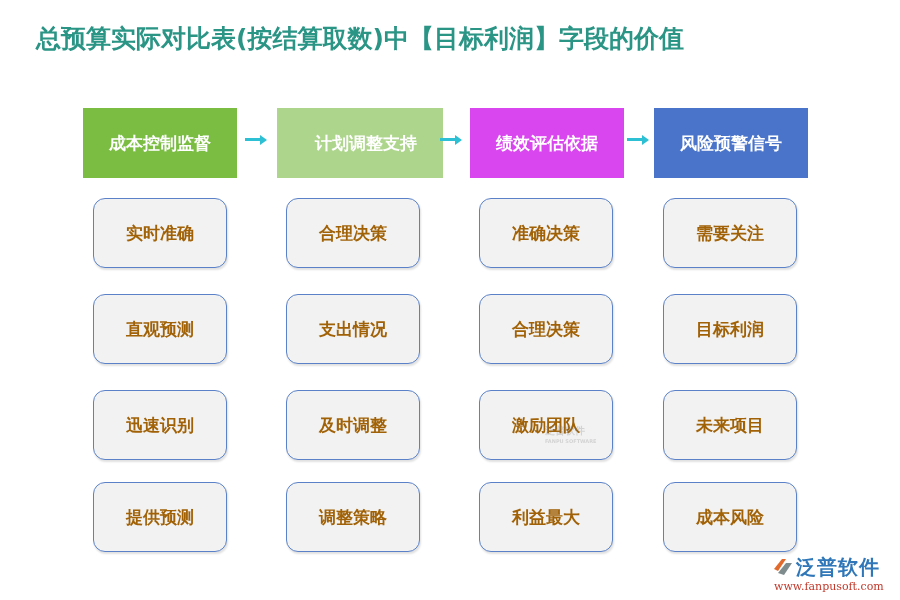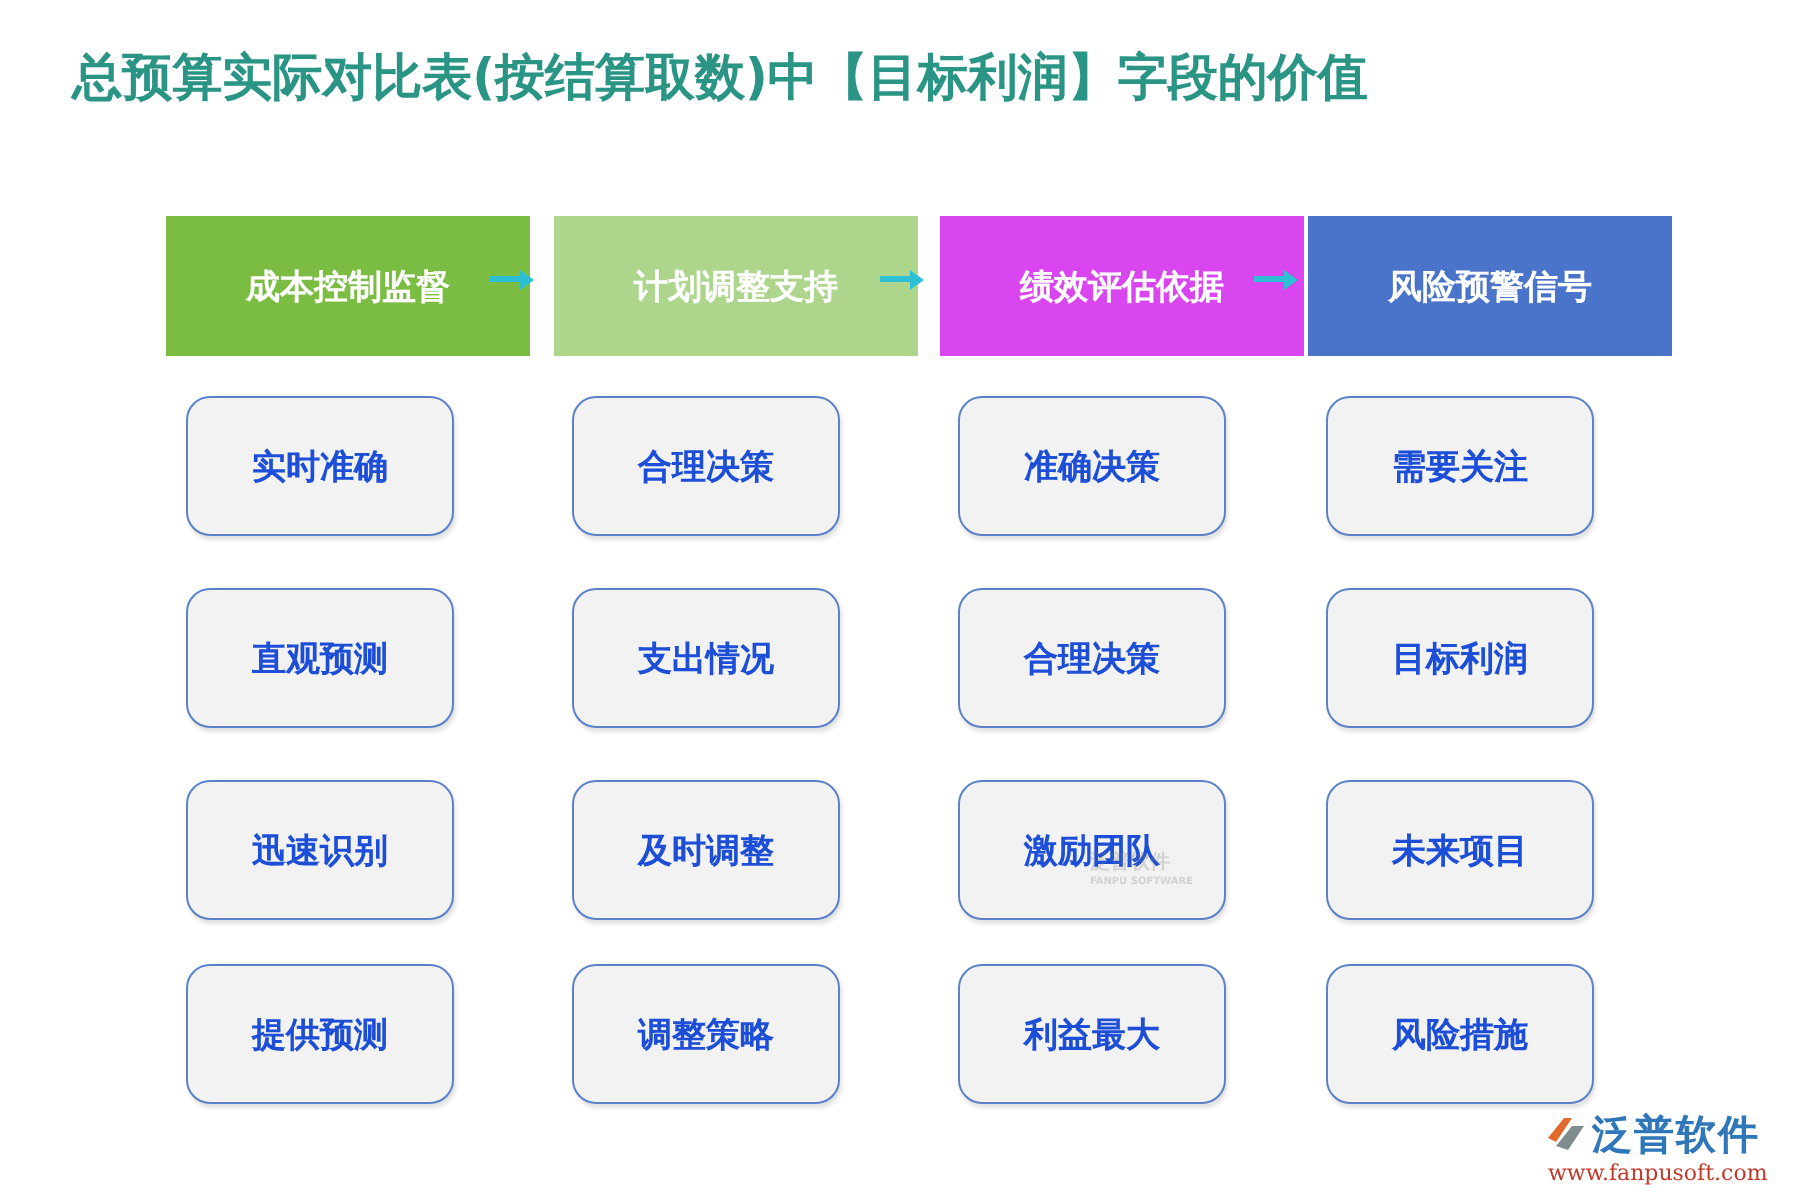--- a/index.html
+++ b/index.html
@@ -5,38 +5,38 @@
   html, body { margin: 0; padding: 0; }
   body {
     width: 900px; height: 600px; background: #ffffff; position: relative; overflow: hidden;
     font-family: "DejaVu Sans", "Liberation Sans", sans-serif;
   }
   .title {
     position: absolute; left: 0; top: 22px; width: 720px; text-align: center;
     font-size: 25px; font-weight: bold; color: #2a9485; letter-spacing: 0px;
   }
   .header {
-    position: absolute; top: 108px; width: 182px; height: 70px;
+    position: absolute; top: 108px; width: 154px; height: 70px;
     display: flex; align-items: center; justify-content: center;
     color: #ffffff; font-size: 17px; font-weight: bold;
   }
   .arrow {
     position: absolute; top: 136px; width: 22px; height: 8px;
   }
   .arrow .line { position: absolute; left: 0; top: 2px; width: 16px; height: 3px; background: #2dbfd4; }
   .arrow .head {
     position: absolute; right: 0; top: -1px; width: 0; height: 0;
     border-top: 5px solid transparent; border-bottom: 5px solid transparent;
     border-left: 7px solid #2dbfd4;
   }
   .card {
     position: absolute; width: 134px; height: 70px; box-sizing: border-box;
     background: #f2f2f2; border: 1.5px solid #5b82c9; border-radius: 12px;
     display: flex; align-items: center; justify-content: center;
-    font-size: 17px; font-weight: bold; color: #1d4ed8;
+    font-size: 17px; font-weight: bold; color: #a16207;
     box-shadow: 1px 2px 2px rgba(0,0,0,0.12);
   }
   .wm-center {
     position: absolute; left: 527px; top: 424px; width: 75px; height: 20px; opacity: 0.25;
     font-size: 10px; color: #777; font-weight: bold;
   }
   .wm-center .sub { font-size: 5px; display: block; margin-left: 18px; }
   .logo {
     position: absolute; left: 770px; top: 553px; width: 125px; height: 45px;
   }
@@ -50,21 +50,21 @@
     position: absolute; left: 4px; top: 27px; font-size: 11px; color: #c0392b;
     font-family: "DejaVu Serif", "Liberation Serif", serif;
   }
 </style>
 </head>
 <body>
 
 <div class="title">总预算实际对比表(按结算取数)中【目标利润】字段的价值</div>
 
 <div class="header" style="left:83px;background:#7abd42;">成本控制监督</div>
-<div class="header" style="left:277px;background:#add58c;">计划调整支持</div>
+<div class="header" style="left:277px;background:#add58c;padding-left:12px;">计划调整支持</div>
 <div class="header" style="left:470px;background:#d946ef;">绩效评估依据</div>
 <div class="header" style="left:654px;background:#4a74c9;">风险预警信号</div>
 
 <div class="arrow" style="left:245px;">
     <div class="line"></div>
     <div class="head"></div>
   </div>
 <div class="arrow" style="left:440px;">
     <div class="line"></div>
     <div class="head"></div>
@@ -85,21 +85,21 @@
 <div class="card" style="left:286px;top:482px;">调整策略</div>
 
 <div class="card" style="left:479px;top:198px;">准确决策</div>
 <div class="card" style="left:479px;top:294px;">合理决策</div>
 <div class="card" style="left:479px;top:390px;">激励团队</div>
 <div class="card" style="left:479px;top:482px;">利益最大</div>
 
 <div class="card" style="left:663px;top:198px;">需要关注</div>
 <div class="card" style="left:663px;top:294px;">目标利润</div>
 <div class="card" style="left:663px;top:390px;">未来项目</div>
-<div class="card" style="left:663px;top:482px;">风险措施</div>
+<div class="card" style="left:663px;top:482px;">成本风险</div>
 
 <div class="wm-center">
   <span style="margin-left:18px;">泛普软件</span>
   <span class="sub">FANPU SOFTWARE</span>
 </div>
 
 <div class="logo">
   <svg class="icon" viewBox="0 0 22 20">
     <polygon points="2,12 10,2 14,2 6,14" fill="#e26a2c"></polygon>
     <polygon points="6,16 14,6 20,6 12,18" fill="#7f8c8d"></polygon>

